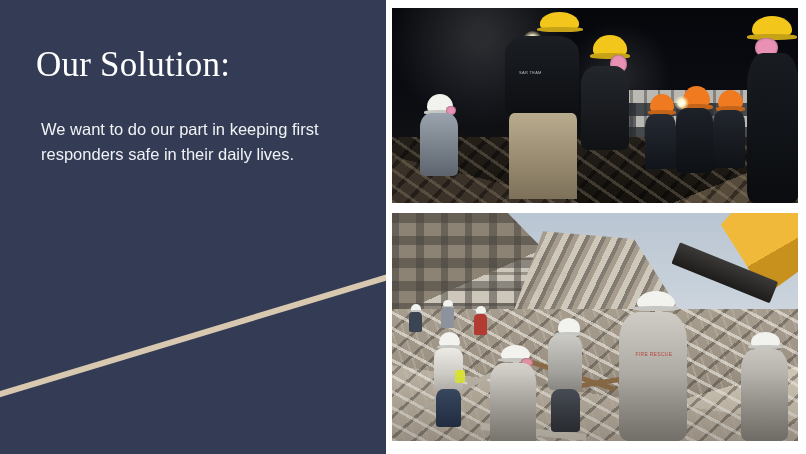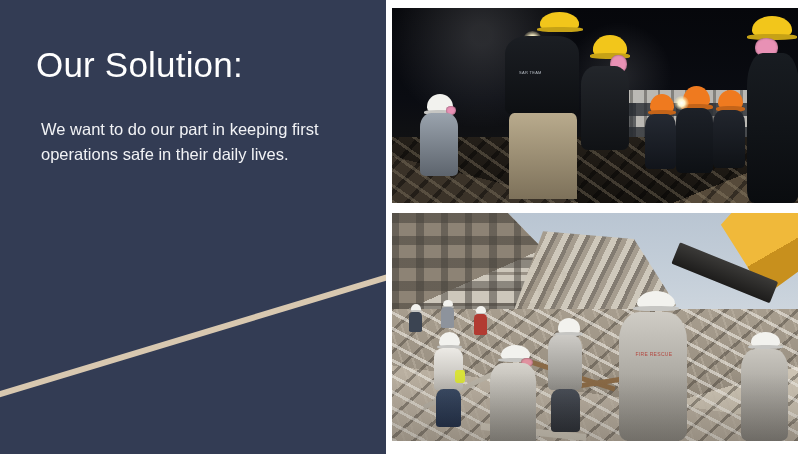--- a/index.html
+++ b/index.html
@@ -12,21 +12,21 @@
     position:absolute;left:0;top:0;width:386px;height:454px;
     background:#333c54;overflow:hidden;
   }
   .accent-line{
     position:absolute;left:0;top:0;width:386px;height:454px;
     pointer-events:none;
   }
 
   .title{
     position:absolute;left:36px;top:44px;
-    font-family:Liberation Sans, sans-serif;
+    font-family:Liberation Serif, serif;
     font-size:35px;line-height:42px;font-weight:400;
     color:#ffffff;letter-spacing:.2px;white-space:nowrap;
   }
 
   .body-block{
     position:absolute;left:41px;top:117px;width:295px;
   }
   .para{
     font-family:"Liberation Sans",sans-serif;
     font-size:16.5px;line-height:24.5px;font-weight:400;
@@ -168,21 +168,21 @@
 
   <div class="panel">
 
     <svg class="accent-line" viewBox="0 0 386 454" preserveAspectRatio="none">
       <line x1="-6" y1="396" x2="388" y2="277" stroke="#d8c8b0" stroke-width="6"></line>
     </svg>
 
     <div class="title">Our Solution:</div>
 
     <div class="body-block">
-      <p class="para">We want to do our part in keeping first operations safe in their daily lives.</p>
+      <p class="para">We want to do our part in keeping first responders safe in their daily lives.</p>
     </div>
   </div>
 
   <div class="photo photo-top">
     <div class="ph-layer night-sky"></div>
 
     <div class="bldg"></div>
     <div class="bldg-glow"></div>
 
     <div class="rubble-dark"></div>

